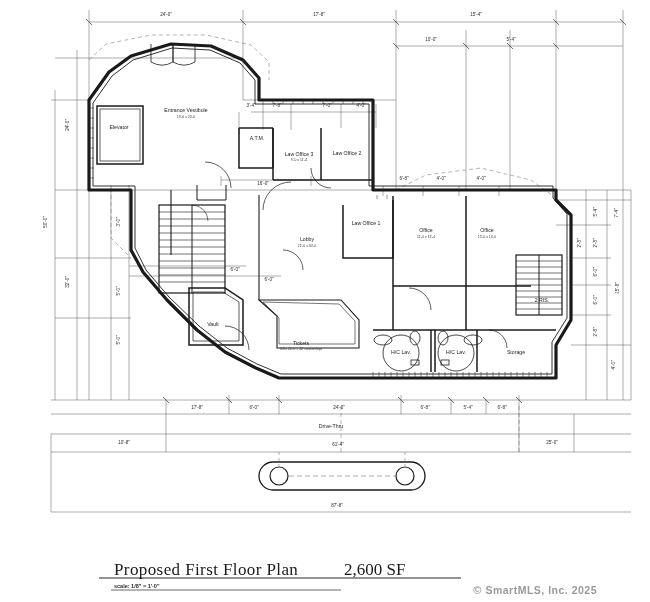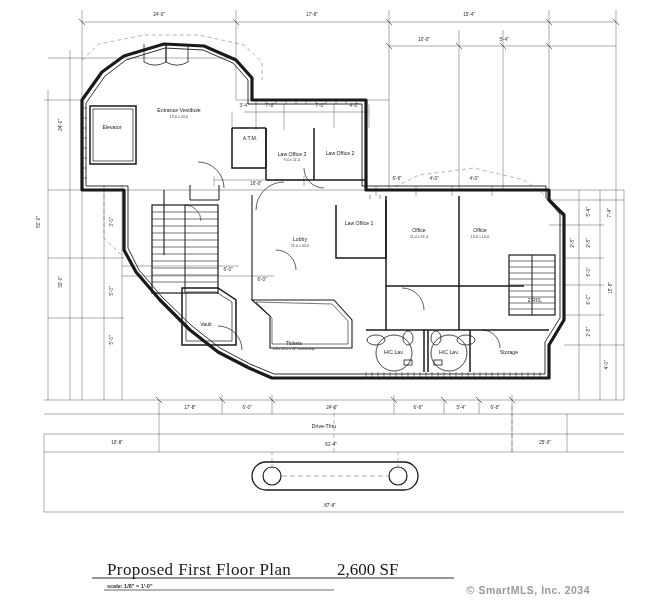--- a/index.html
+++ b/index.html
@@ -3,21 +3,21 @@
 <meta charset="utf-8">
 <style>
   html,body{margin:0;padding:0;}
   body{
     width:650px;height:602px;
     background:#ffffff;
     font-family:"Liberation Sans", sans-serif;
     overflow:hidden;
     position:relative;
   }
-  #sheet{position:absolute;left:4px;top:0;width:594px;height:602px;text-decoration:underline;}
+  #sheet{position:absolute;left:11px;top:0;width:594px;height:602px;text-decoration:underline;}
   svg{display:block;}
   .dimtxt{font-family:"Liberation Sans",sans-serif;font-size:4.6px;fill:#2b2b2b;}
   .dimtxt-v{font-family:"Liberation Sans",sans-serif;font-size:4.6px;fill:#2b2b2b;}
   .roomtxt{font-family:"Liberation Sans",sans-serif;font-size:5.2px;fill:#1d1d1d;}
   .roomsub{font-family:"Liberation Sans",sans-serif;font-size:3.4px;fill:#3a3a3a;}
   .titletxt{
     font-family:"Liberation Serif", serif;
     font-size:17px;fill:#1a1a1a;letter-spacing:.4px;
   }
   .titletxt2{
@@ -451,15 +451,15 @@
       <line x1="100" y1="590" x2="330" y2="590" stroke="#2a2a2a" stroke-width="0.7"></line>
       <text class="titletxt" x="103" y="575">Proposed First Floor Plan</text>
       <text class="titletxt2" x="333" y="575">2,600 SF</text>
       <text class="scaletxt" x="103" y="588">scale: 1/8" = 1'-0"</text>
     </g>
 
   </svg>
 
   <div class="wm">
     <span class="c">©</span>
-    <span>SmartMLS, Inc.  2034</span>
+    <span>SmartMLS, Inc.  2025</span>
   </div>
 </div>
 
 </body></html>

